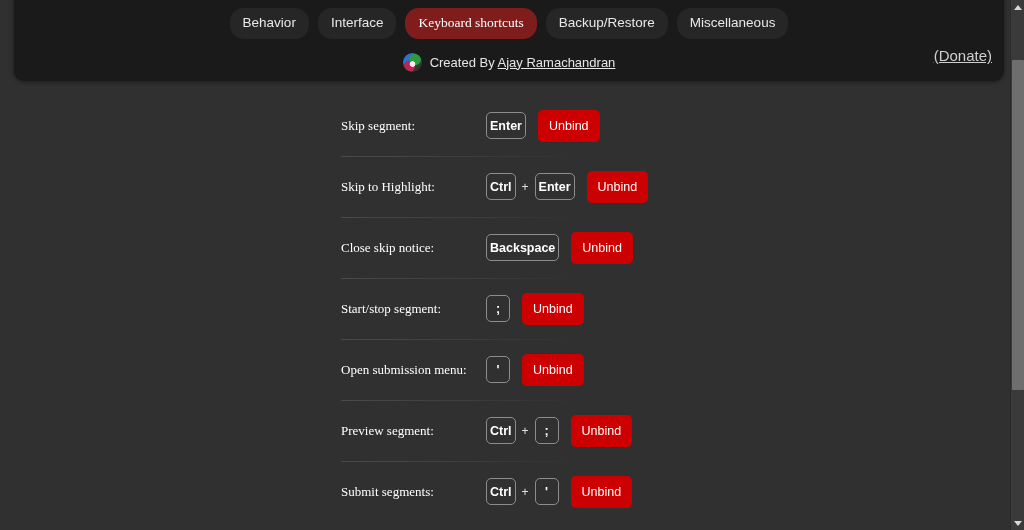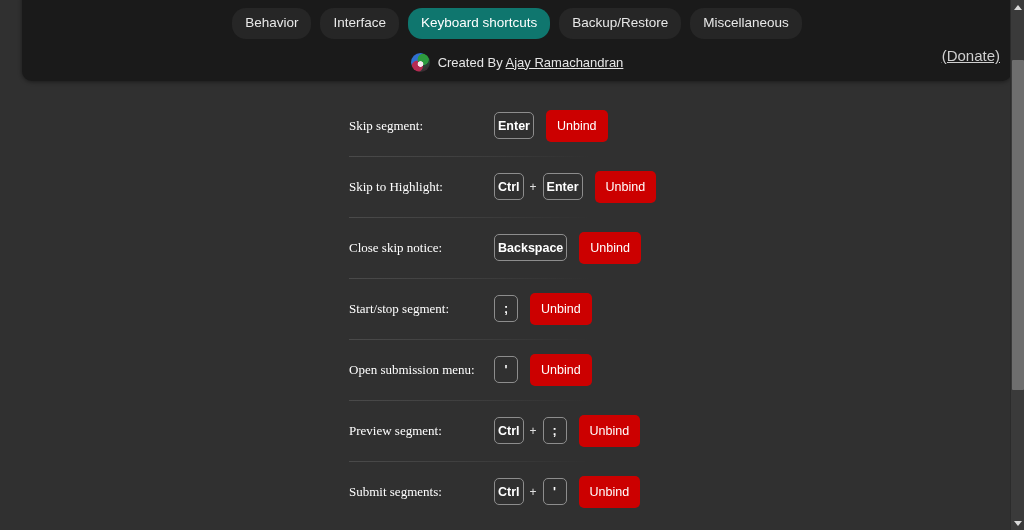--- a/index.html
+++ b/index.html
@@ -13,21 +13,21 @@
   body {
     background: #303030;
     font-family: "Liberation Sans", sans-serif;
     color: #ffffff;
     position: relative;
   }
 
   
   #viewport {
     position: absolute;
-    left: 12px; top: 0;
+    left: 4px; top: 0;
     width: 1010px;
     height: 530px;
     overflow: hidden;
     background: #303030;
   }
 
   
   #header-panel {
     position: absolute;
     left: 10px;
@@ -55,22 +55,23 @@
     font-size: 13.5px;
     line-height: 1;
     padding: 8px 13px 9px;
     border-radius: 14px;
     border: none;
     cursor: pointer;
     white-space: nowrap;
     font-family: "Liberation Sans", sans-serif;
   }
   .tab.active {
-    background: #0f766e;
-    color: #ffffff;
+    background: #7f1d1d;
+    color: #ffffff;
+    font-family: Liberation Serif, serif;
   }
 
   #credit-row {
     position: absolute;
     top: 63px;
     left: 0;
     width: 990px;
     height: 22px;
     display: flex;
     align-items: center;

